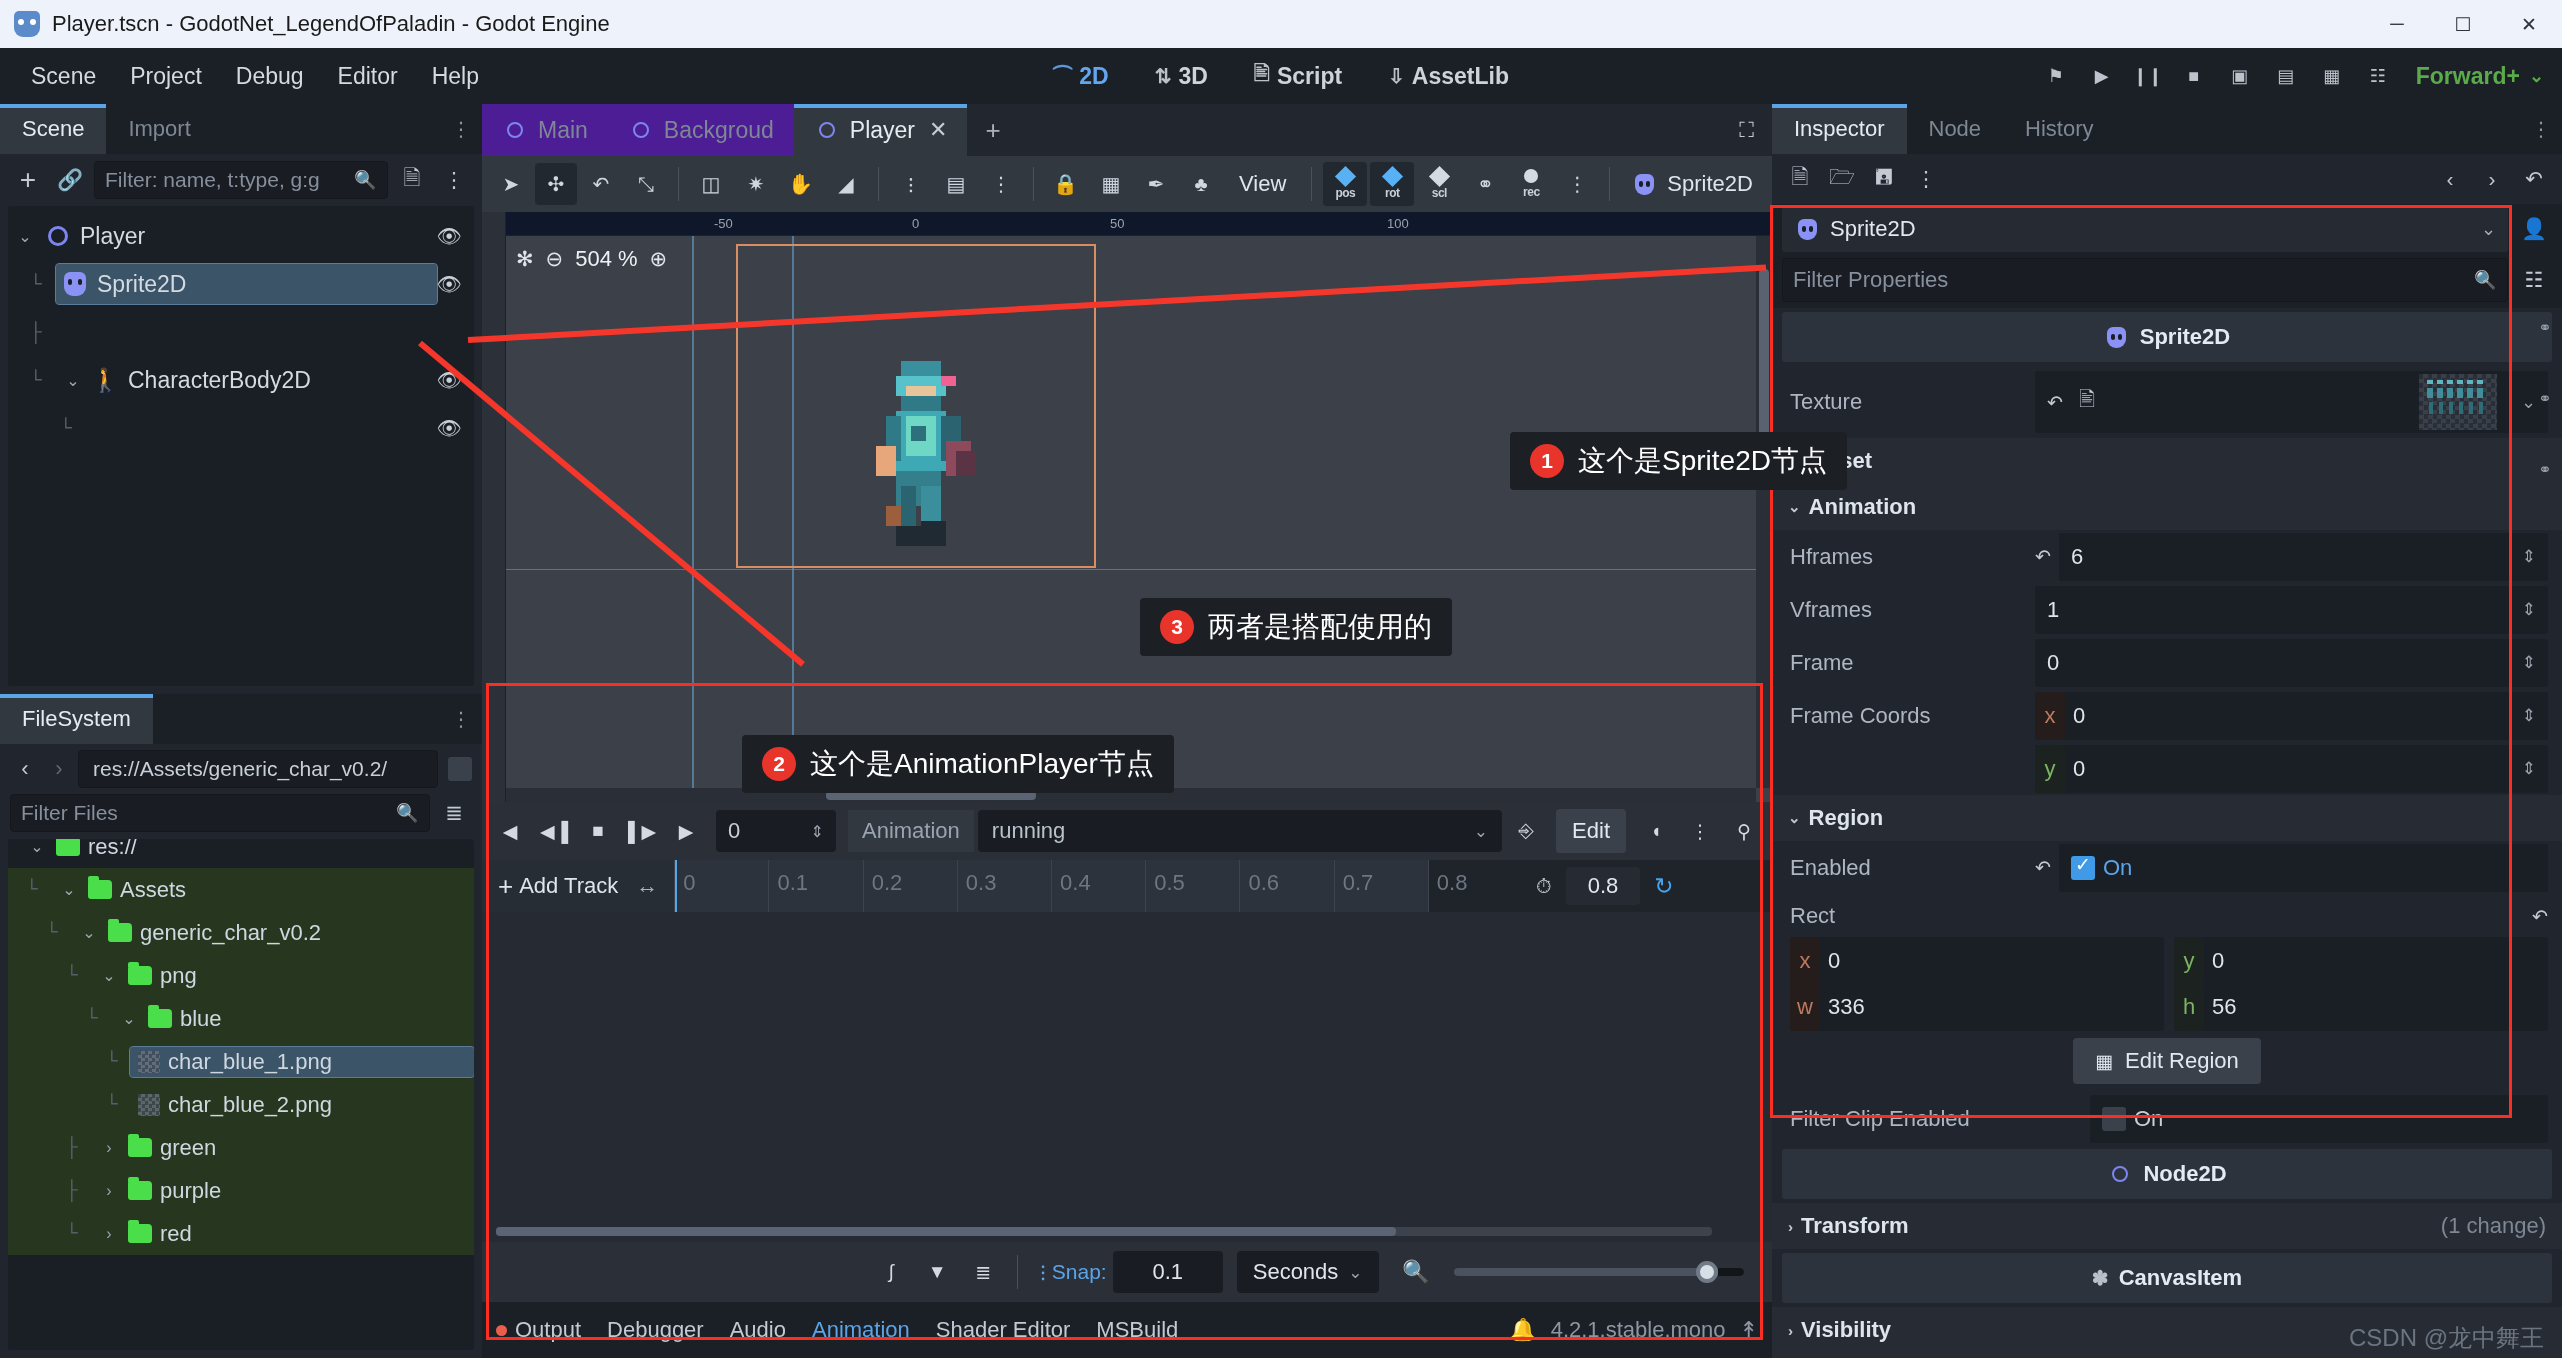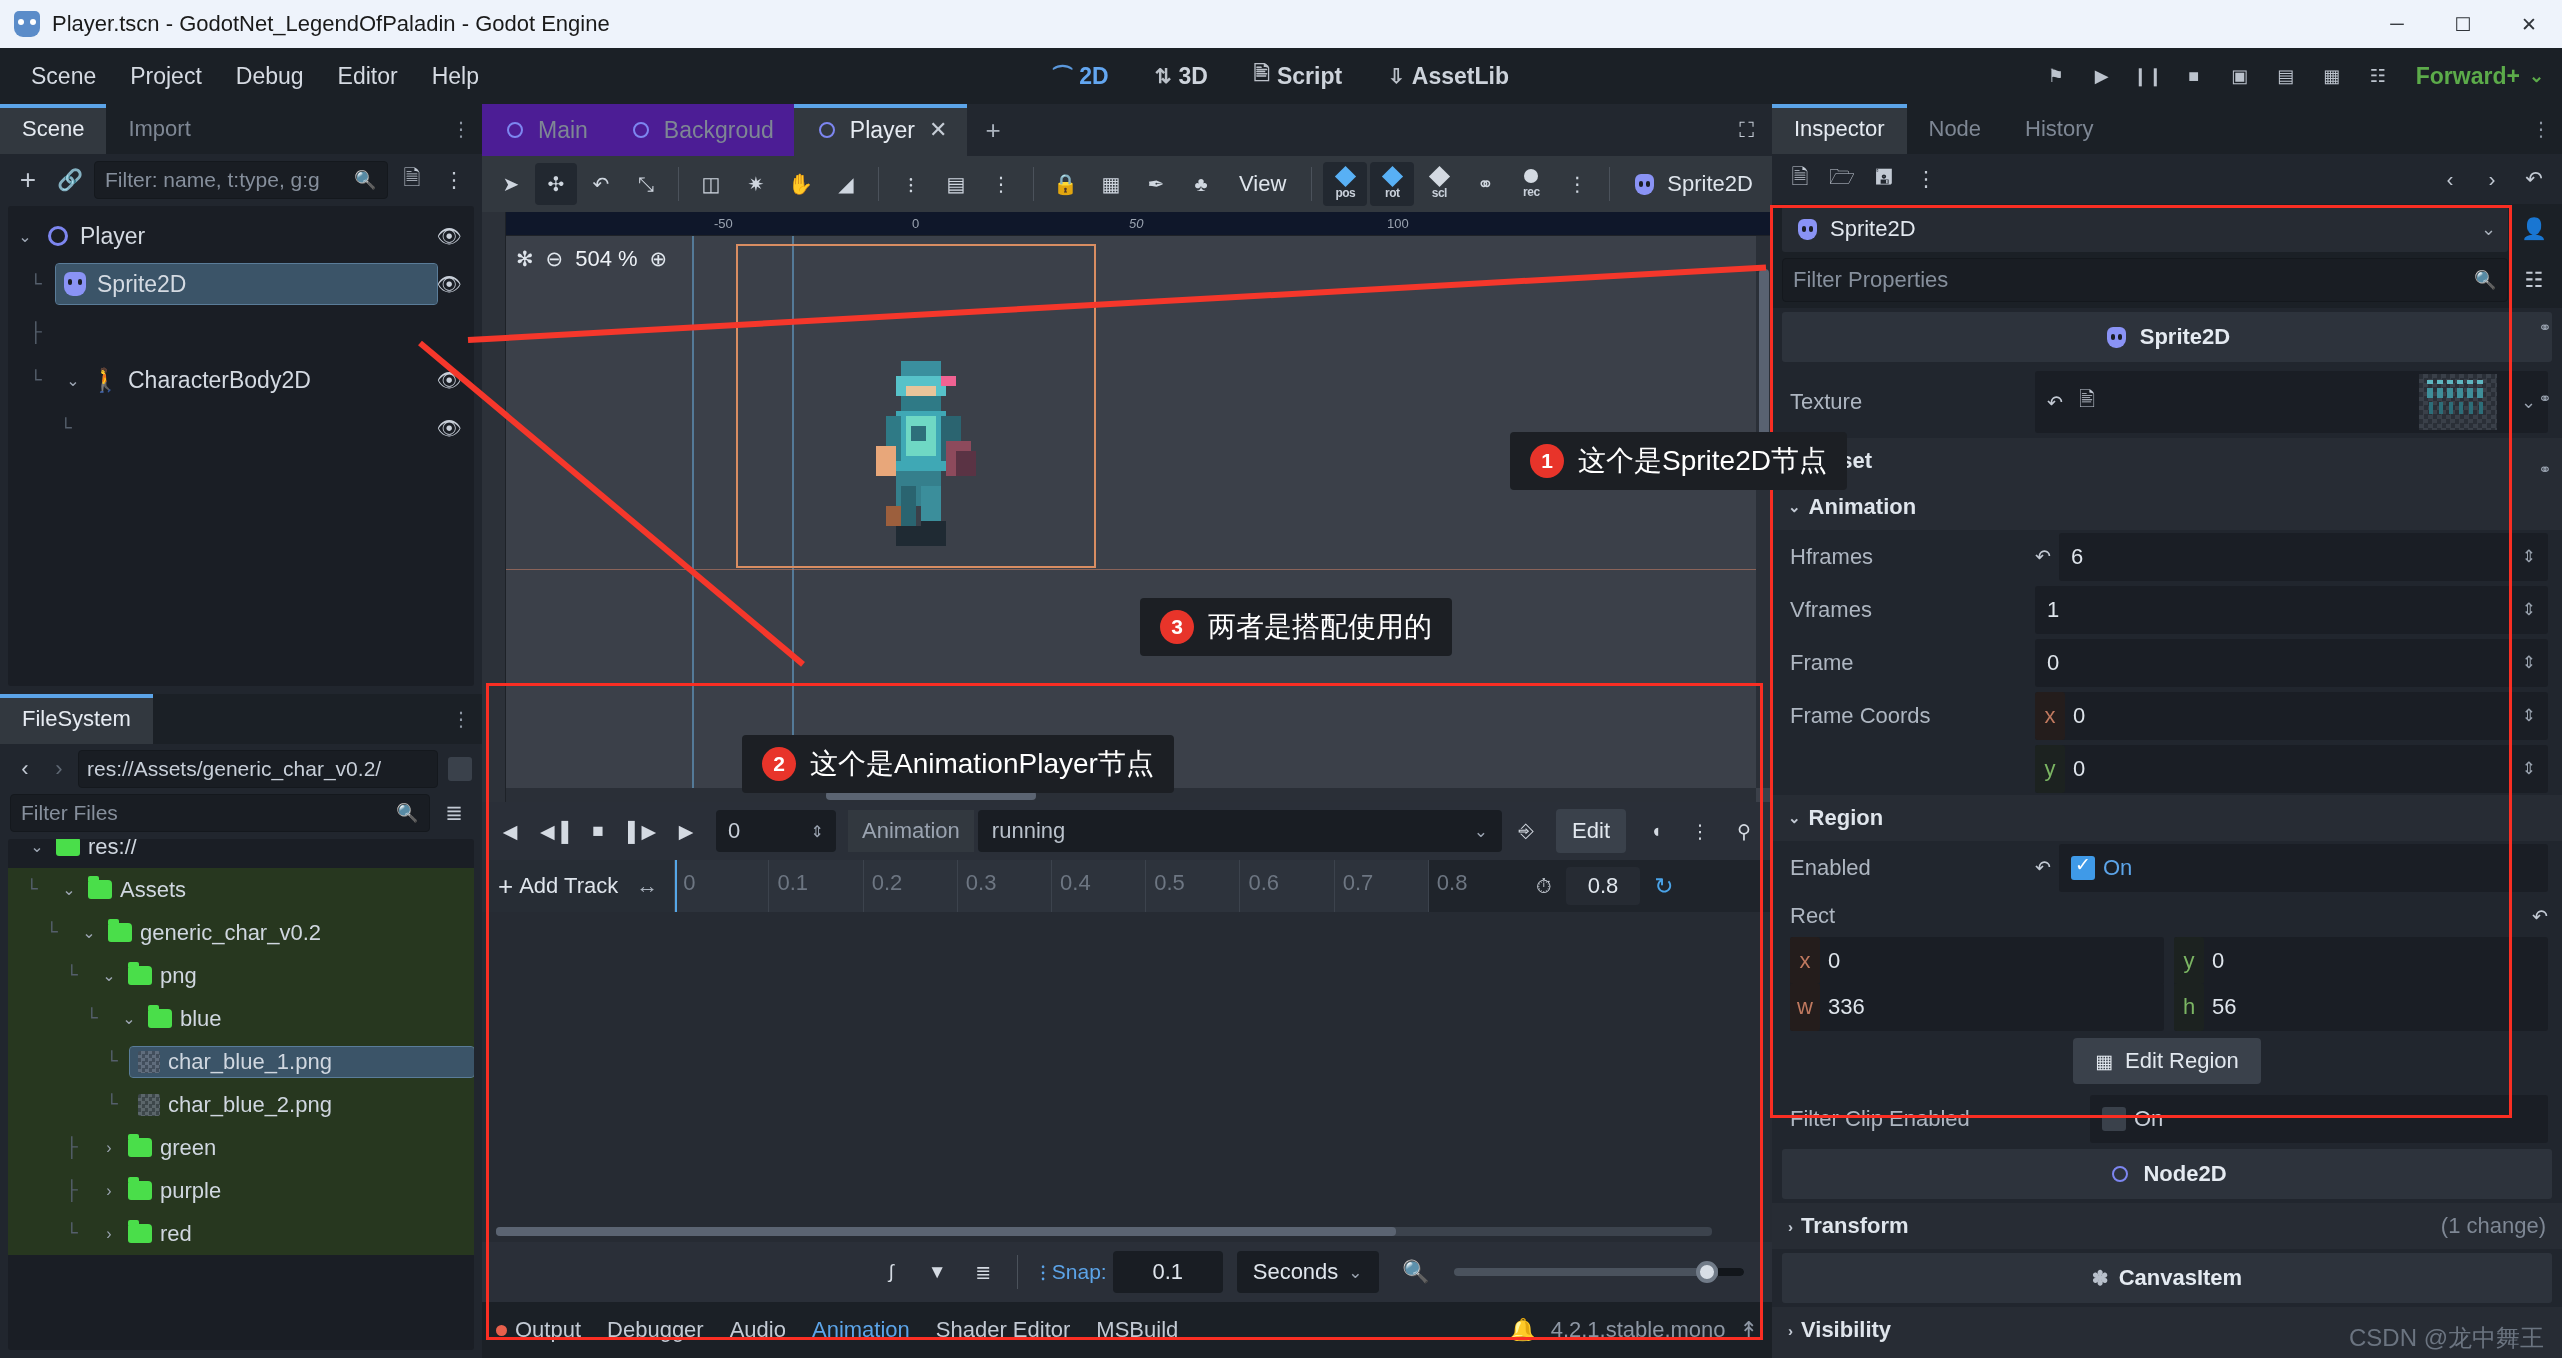--- a/index.html
+++ b/index.html
@@ -139,21 +139,21 @@
   }
   .ico-char { color:#8a93f5; font-size:23px; line-height:1; }
   .ico-coll { width:18px;height:18px;border:3px solid #8a93f5; }
 
   
   .fs-nav { display:flex; align-items:center; gap:4px; padding:6px 10px; }
   .fs-arrow { width:30px; height:34px; display:flex; align-items:center; justify-content:center; color:#c3cad4; font-size:22px;}
   .fs-arrow.dim { color:#5f6874; }
   .fs-path {
     flex:1; background:#191d23; border:1px solid #14181d; height:38px; border-radius:4px;
-    display:flex; align-items:center; padding:0 8px; color:#c8cfd9; font-size:21px;
+    display:flex; align-items:center; padding:0 14px; color:#c8cfd9; font-size:21px;
     white-space:nowrap; overflow:hidden;
   }
   .fs-sq { width:24px;height:24px;background:#3a414b;border-radius:3px;margin-left:6px;}
   .ftree {
     flex:1; background:#1a1e25; margin:0 8px 8px 8px; border-radius:3px; overflow:hidden;
     position:relative;
   }
   .frow {
     display:flex; align-items:center; height:43px; font-size:22px; color:#d0d7e0; position:relative;
   }
@@ -643,21 +643,21 @@
               <span class="ico-sprite2d" style="width:19px;height:21px;"></span>
             </span>
           <span>Sprite2D</span>
         </div>
       </div>
 
       <div class="viewport">
         <div class="vp-ruler-h">
           <span class="tick" style="left:232px;">-50</span>
           <span class="tick" style="left:430px;">0</span>
-          <span class="tick" style="left:647px;font-style:italic;">50</span>
+          <span class="tick" style="left:628px;">50</span>
           <span class="tick" style="left:905px;">100</span>
         </div>
         <div class="vp-ruler-v"></div>
 
         <div class="vp-body">
           <div class="zoombar">
             <span class="zb-ico">✻</span>
             <span class="zb-ico">⊖</span>
             <span class="zb-txt">504 %</span>
             <span class="zb-ico">⊕</span>

